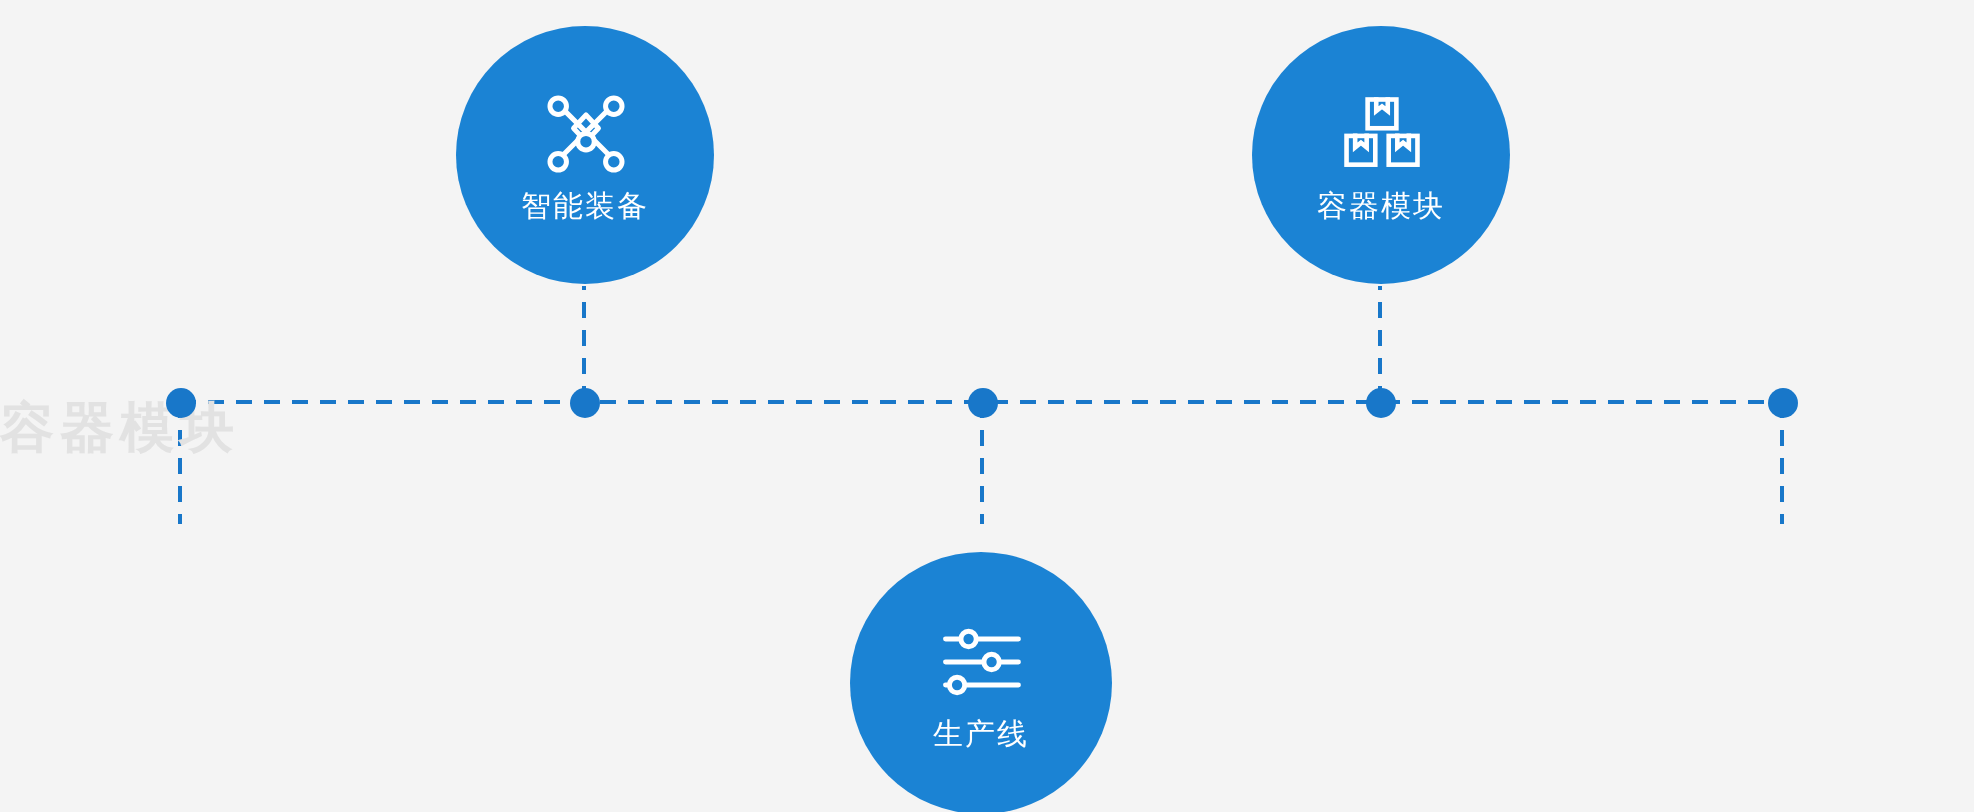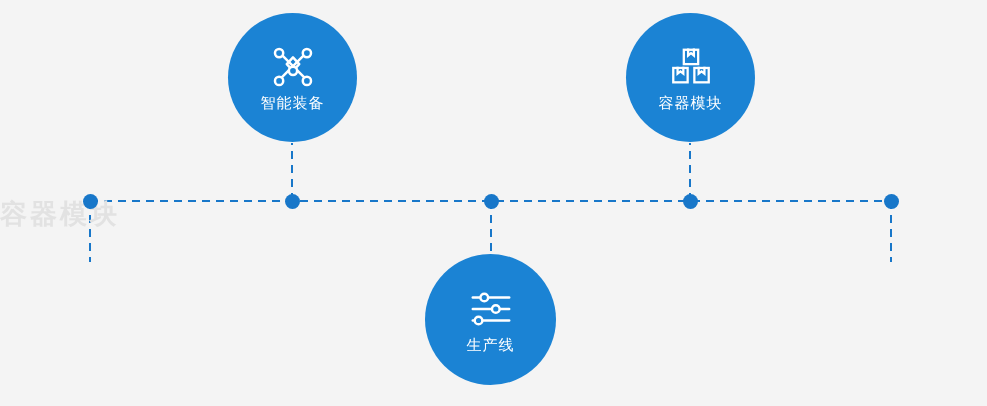--- a/index.html
+++ b/index.html
@@ -151,21 +151,21 @@
         <path d="M10 25 L10 31 L13 28.6 L16 31 L16 25"></path>
 
         <rect x="27.5" y="25" width="15" height="15"></rect>
         <path d="M32 25 L32 31 L35 28.6 L38 31 L38 25"></path>
       </svg>
     </span>
     <span class="node-label">容器模块</span>
   </div>
 
 
-  <div class="node-circle bottom" style="left:425px; top:254px;">
+  <div class="node-circle bottom" style="left:425px; top:276px;">
     <span class="node-icon">
       <svg viewBox="0 0 48 48" xmlns="http://www.w3.org/2000/svg" fill="none" stroke="#ffffff" stroke-width="2.6" stroke-linecap="round">
         <line x1="5" y1="12" x2="43" y2="12"></line>
         <circle cx="17" cy="12" r="4" fill="#1b83d4"></circle>
         <line x1="5" y1="24" x2="43" y2="24"></line>
         <circle cx="29" cy="24" r="4" fill="#1b83d4"></circle>
         <line x1="5" y1="36" x2="43" y2="36"></line>
         <circle cx="11" cy="36" r="4" fill="#1b83d4"></circle>
       </svg>
     </span>

